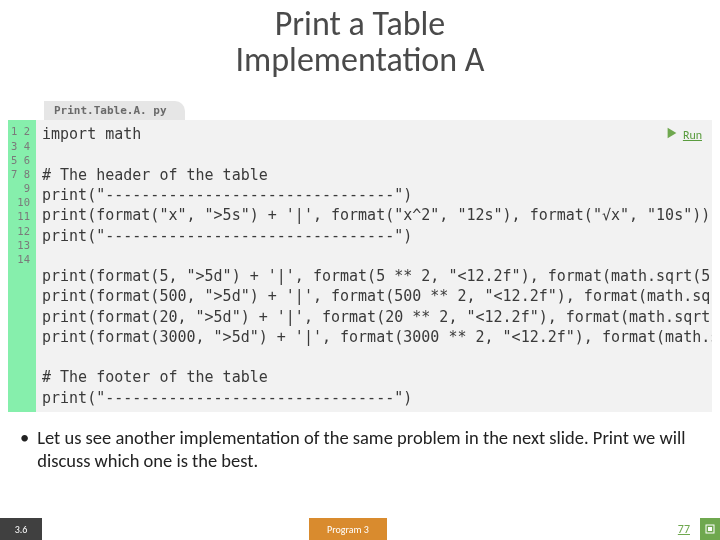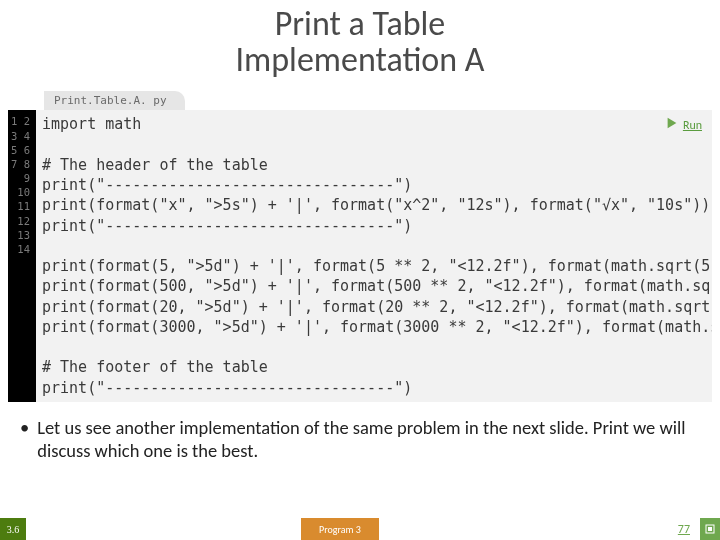--- a/index.html
+++ b/index.html
@@ -12,24 +12,25 @@
   }
   .title {
     text-align: center;
     font-size: 34px;
     color: #4a4a4a;
     font-weight: 400;
     margin-top: 6px;
     line-height: 1.05;
   }
   .tab-row {
-    margin-top: 14px;
+    margin-top: 24px;
     margin-left: 44px;
     display: flex;
     align-items: flex-start;
+    font-weight: bold;
   }
   .tab {
     background: #e6e6e6;
     color: #6a6a6a;
     font-size: 11px;
     padding: 3px 18px 3px 10px;
     border-top-right-radius: 10px;
     font-family: Consolas, monospace;
   }
   .code-block {
@@ -39,21 +40,21 @@
     position: relative;
   }
   .gutter {
     width: 28px;
     text-align: right;
     color: #7a7a7a;
     font-family: Consolas, monospace;
     font-size: 10.5px;
     padding: 4px 6px 4px 0;
     line-height: 1.35;
-    background: #000000;
+    background: #86efac;
   }
   .code {
     flex: 1;
     font-family: Consolas, monospace;
     font-size: 15px;
     color: #3a3a3a;
     padding: 4px 6px;
     line-height: 1.35;
     white-space: pre;
     overflow: hidden;
@@ -82,23 +83,23 @@
   .footer {
     position: absolute;
     bottom: 0; left: 0; right: 0;
     height: 22px;
     display: flex;
     align-items: stretch;
     font-size: 10px;
     color: #fff;
   }
   .footer .sec {
-    background: #4d7c0f;
-    width: 26px;
-    display: flex; align-items: center; justify-content: center; font-family: Liberation Serif, serif;
+    background: #404040;
+    width: 42px;
+    display: flex; align-items: center; justify-content: center;
   }
   .footer .spacer { flex: 1; }
   .footer .prog {
     background: #d98b2e;
     padding: 0 18px;
     display: flex; align-items: center; justify-content: center; margin-left: 24px;
   }
   .footer .page {
     width: 70px;
     color: #6fa84f;

